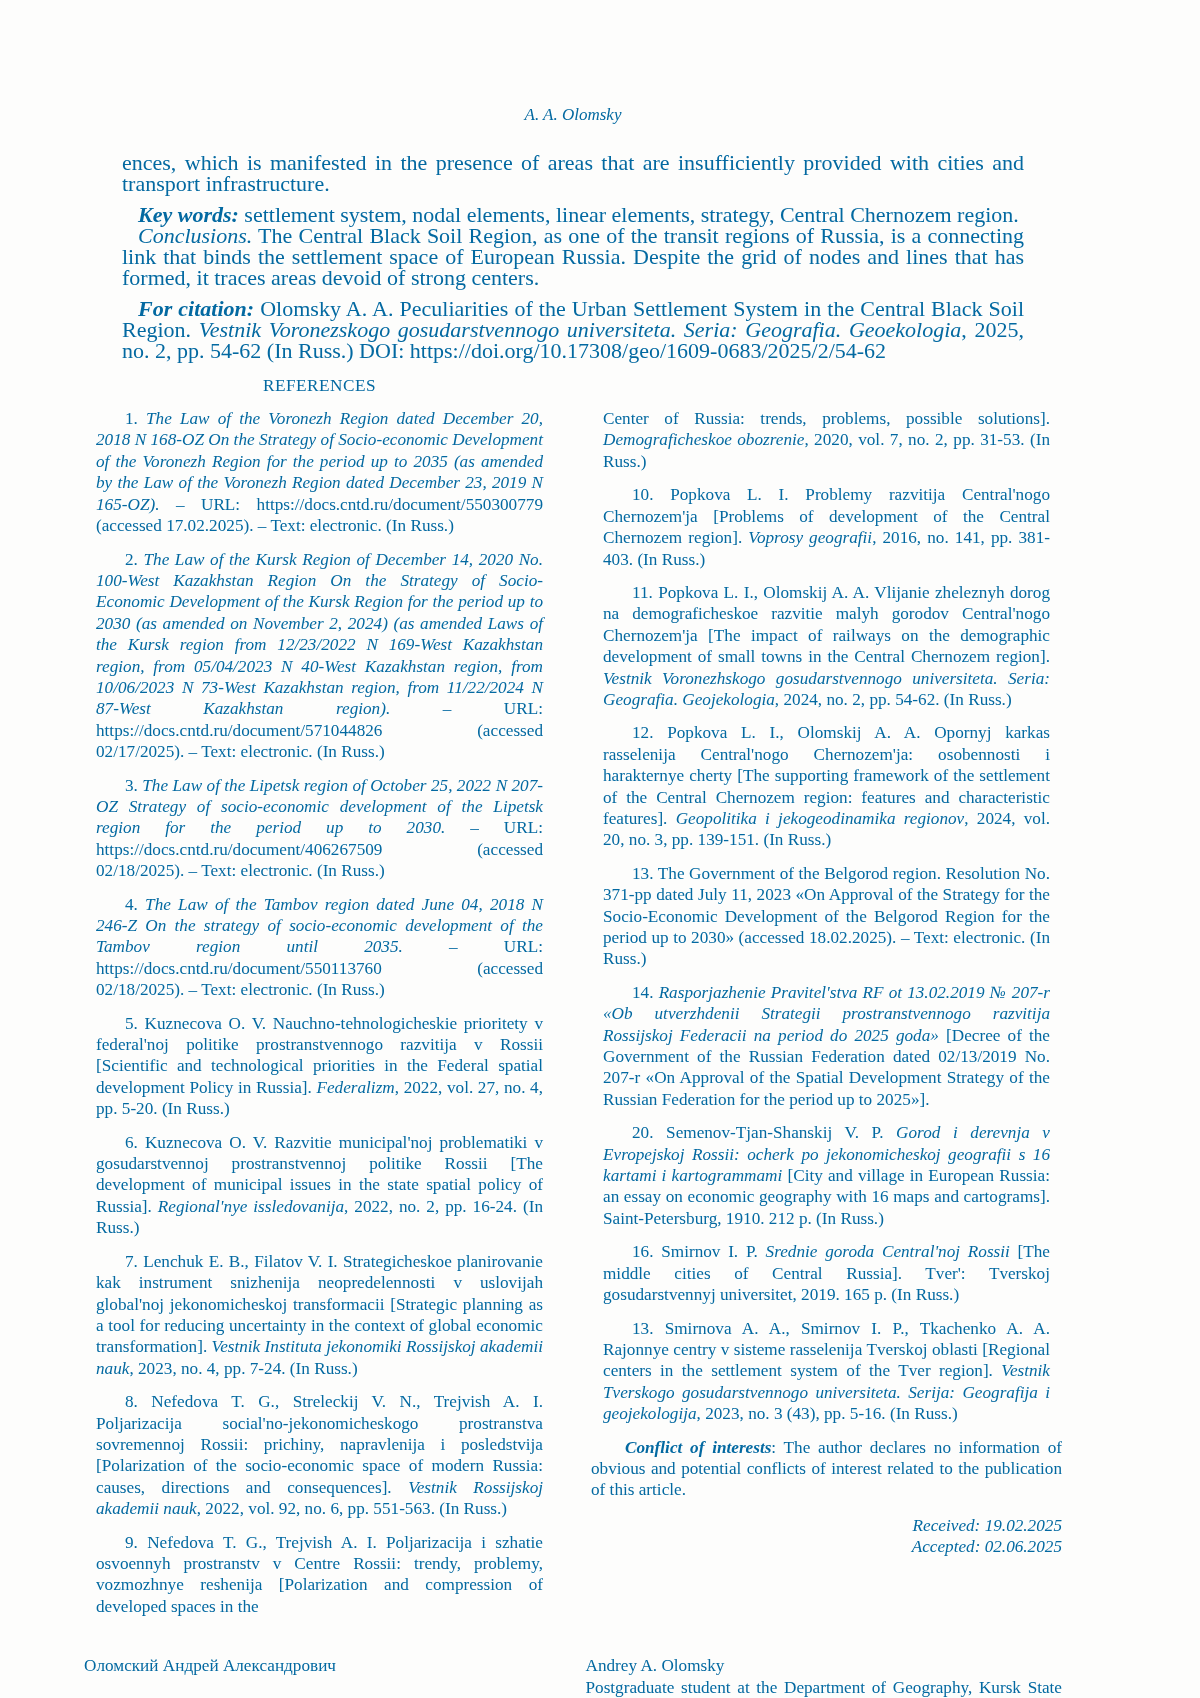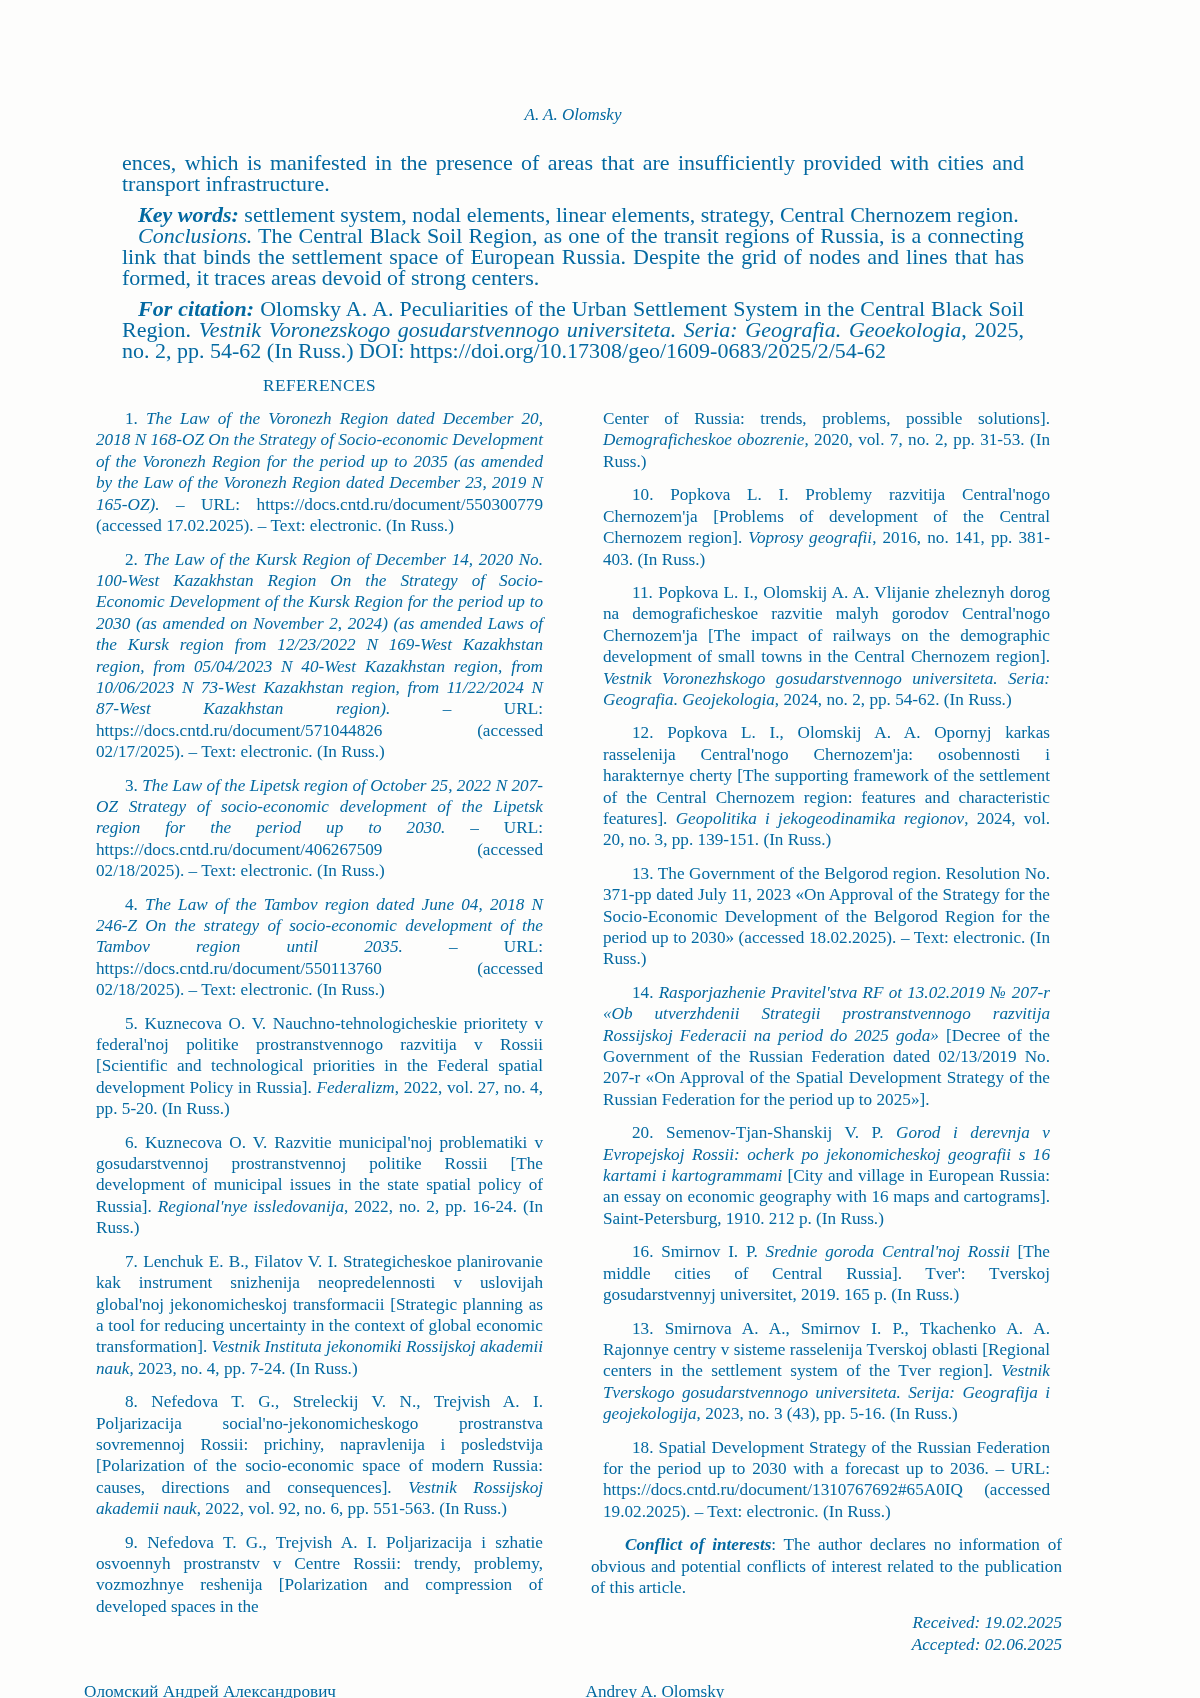--- a/index.html
+++ b/index.html
@@ -80,21 +80,20 @@
         <div>
             <p class="ref noind"><span>Center of Russia: trends, problems, possible solutions]. </span><span class="it">Demograficheskoe obozrenie</span><span>, 2020, vol. 7, no. 2, pp. 31-53. (In Russ.)</span></p>
             <p class="ref"><span>10. Popkova L. I. Problemy razvitija Central'nogo Chernozem'ja [Problems of development of the Central Chernozem region]. </span><span class="it">Voprosy geografii</span><span>, 2016, no. 141, pp. 381-403. (In Russ.)</span></p>
             <p class="ref"><span>11. Popkova L. I., Olomskij A. A. Vlijanie zheleznyh dorog na demograficheskoe razvitie malyh gorodov Central'nogo Chernozem'ja [The impact of railways on the demographic development of small towns in the Central Chernozem region]. </span><span class="it">Vestnik Voronezhskogo gosudarstvennogo universiteta. Seria: Geografia. Geojekologia</span><span>, 2024, no. 2, pp. 54-62. (In Russ.)</span></p>
             <p class="ref"><span>12. Popkova L. I., Olomskij A. A. Opornyj karkas rasselenija Central'nogo Chernozem'ja: osobennosti i harakternye cherty [The supporting framework of the settlement of the Central Chernozem region: features and characteristic features]. </span><span class="it">Geopolitika i jekogeodinamika regionov</span><span>, 2024, vol. 20, no. 3, pp. 139-151. (In Russ.)</span></p>
             <p class="ref"><span>13. The Government of the Belgorod region. Resolution No. 371-pp dated July 11, 2023 «On Approval of the Strategy for the Socio-Economic Development of the Belgorod Region for the period up to 2030» (accessed 18.02.2025). – Text: electronic. (In Russ.)</span></p>
             <p class="ref"><span>14. </span><span class="it">Rasporjazhenie Pravitel'stva RF ot 13.02.2019 № 207-r «Ob utverzhdenii Strategii prostranstvennogo razvitija Rossijskoj Federacii na period do 2025 goda»</span><span> [Decree of the Government of the Russian Federation dated 02/13/2019 No. 207-r «On Approval of the Spatial Development Strategy of the Russian Federation for the period up to 2025»].</span></p>
             <p class="ref"><span>20. Semenov-Tjan-Shanskij V. P. </span><span class="it">Gorod i derevnja v Evropejskoj Rossii: ocherk po jekonomicheskoj geografii s 16 kartami i kartogrammami</span><span> [City and village in European Russia: an essay on economic geography with 16 maps and cartograms]. Saint-Petersburg, 1910. 212 p. (In Russ.)</span></p>
             <p class="ref"><span>16. Smirnov I. P. </span><span class="it">Srednie goroda Central'noj Rossii</span><span> [The middle cities of Central Russia]. Tver': Tverskoj gosudarstvennyj universitet, 2019. 165 p. (In Russ.)</span></p>
             <p class="ref"><span>13. Smirnova A. A., Smirnov I. P., Tkachenko A. A. Rajonnye centry v sisteme rasselenija Tverskoj oblasti [Regional centers in the settlement system of the Tver region]. </span><span class="it">Vestnik Tverskogo gosudarstvennogo universiteta. Serija: Geografija i geojekologija</span><span>, 2023, no. 3 (43), pp. 5-16. (In Russ.)</span></p>
-            <p class="ref"><span>18. Spatial Development Strategy of the Russian Federation for the period up to 2030 with a forecast up to 2036. – URL: https://docs.cntd.ru/document/1310767692#65A0IQ (accessed 19.02.2025). – Text: electronic. (In Russ.)</span></p>
           </div>
         <p class="j conflict"><span class="it bd">Conflict of interests</span><span>: The author declares no information of obvious and potential conflicts of interest related to the publication of this article.</span></p>
         <div class="dates">
           <div>Received: 19.02.2025</div>
           <div>Accepted: 02.06.2025</div>
         </div>
       </div>
     </div>
 
     <div class="authors">

